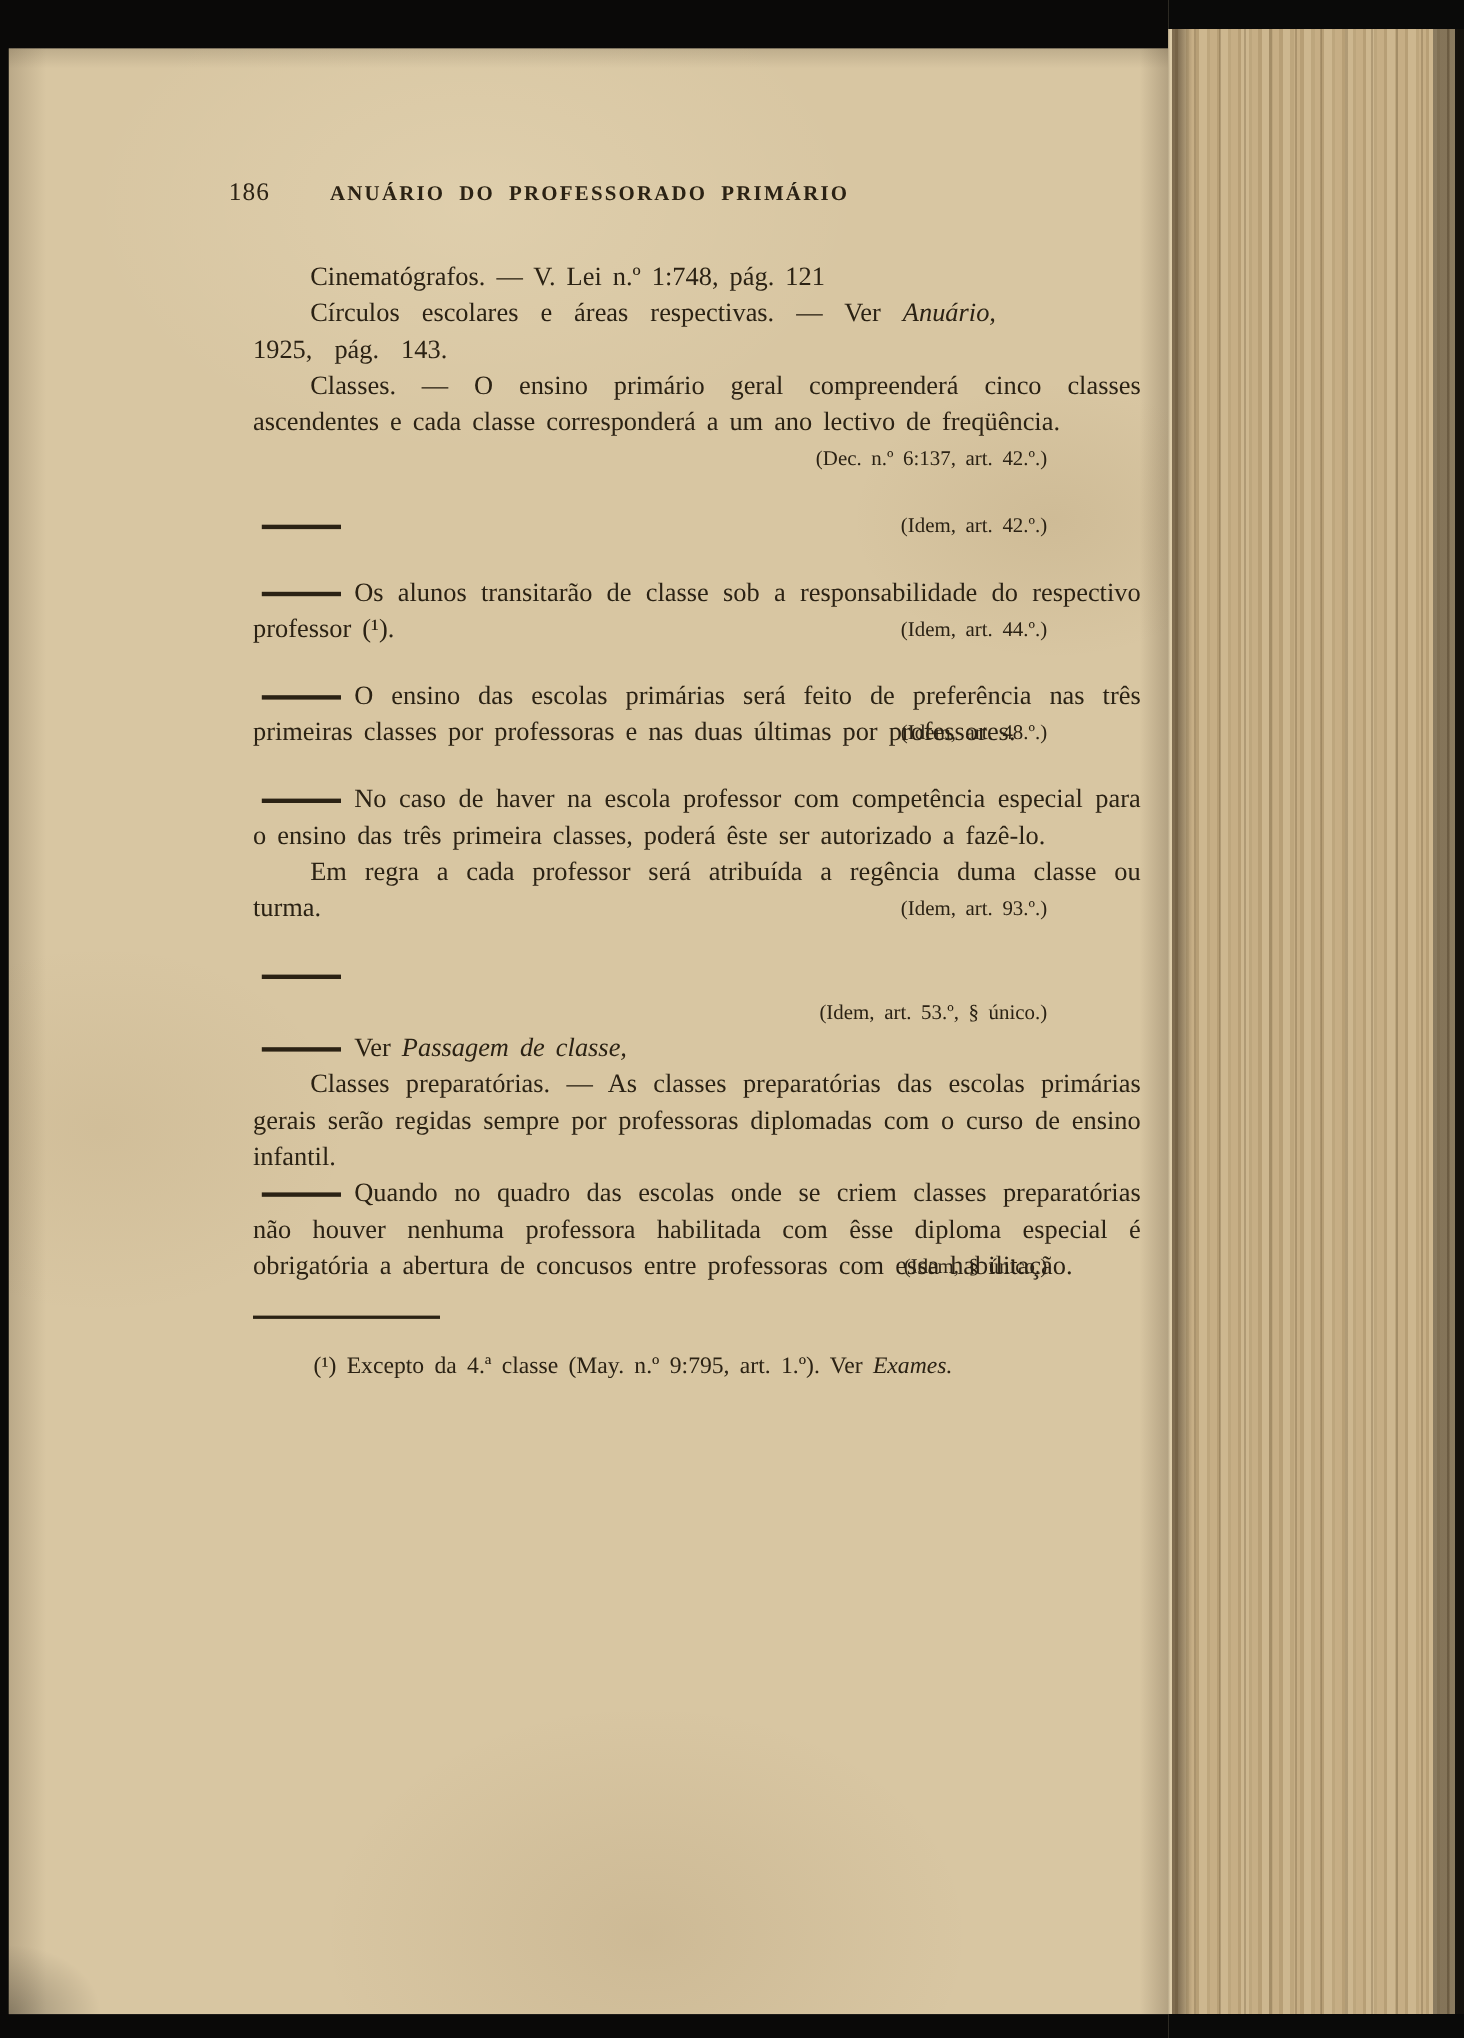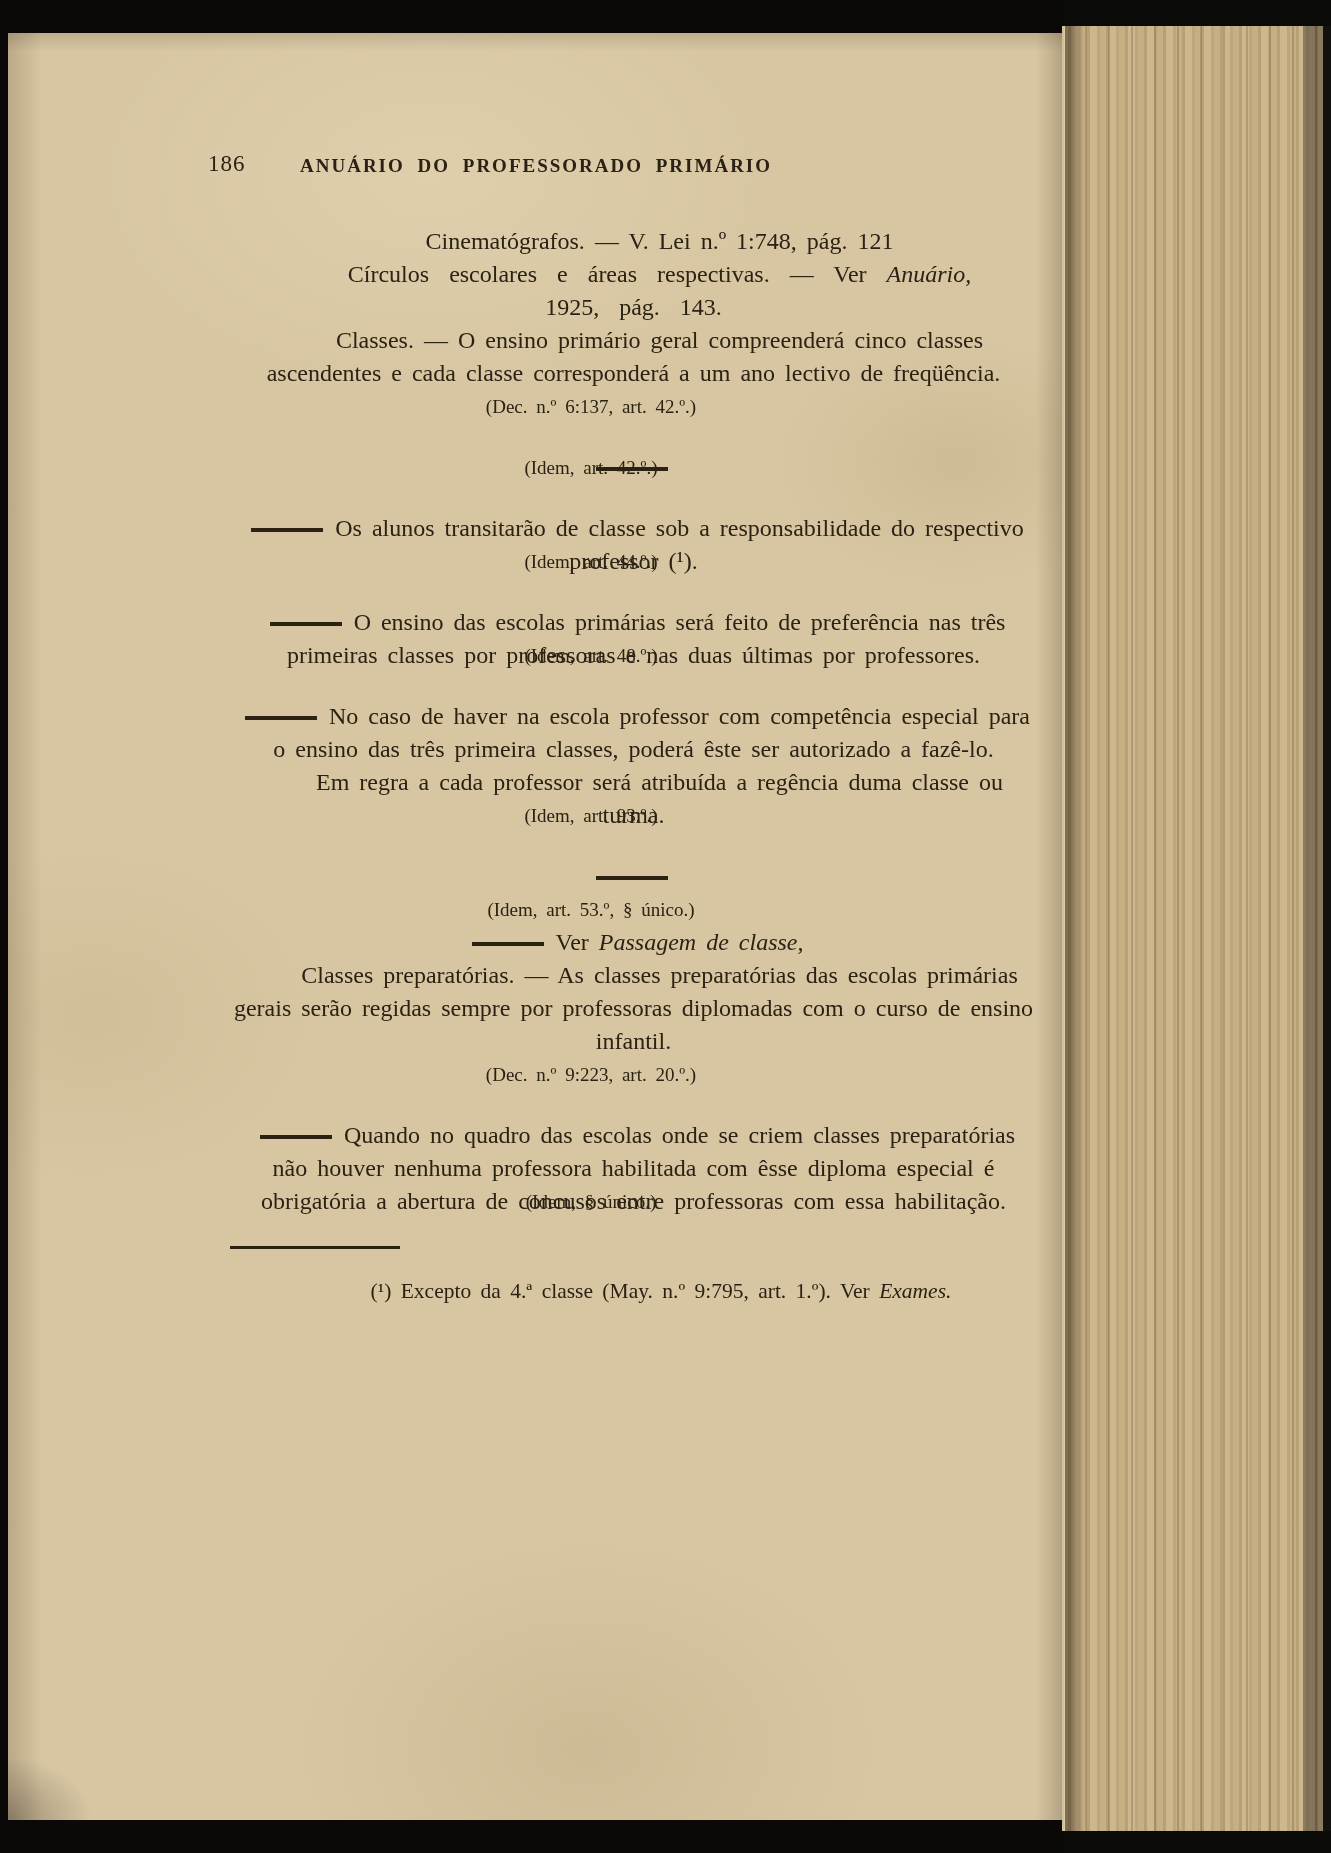--- a/index.html
+++ b/index.html
@@ -3,21 +3,21 @@
 <meta charset="utf-8">
 <style>
   html,body { margin:0; padding:0; background:#000; }
   .scan {
     position:relative; width:1331px; height:1853px; overflow:hidden;
     background:#0a0908;
     font-family:"Liberation Serif","DejaVu Serif",serif;
   }
   
   .page {
-    position:absolute; left:8px; top:33px; width:1054px; height:1787px;
+    position:absolute; left:8px; top:44px; width:1054px; height:1787px;
     color:#2b2214;
     background:
       radial-gradient(120px 90px at 0% 100%, rgba(0,0,0,0.28), transparent 70%),
       radial-gradient(420px 300px at 55% 96%, rgba(110,80,40,0.10), transparent 70%),
       radial-gradient(260px 180px at 90% 24%, rgba(124,94,48,0.10), transparent 70%),
       radial-gradient(320px 240px at 8% 55%, rgba(124,94,48,0.08), transparent 70%),
       radial-gradient(500px 320px at 40% 8%, rgba(255,246,220,0.18), transparent 70%),
       linear-gradient(90deg, rgba(50,35,18,0.18), rgba(50,35,18,0) 34px),
       linear-gradient(270deg, rgba(50,35,18,0.22), rgba(50,35,18,0) 26px),
       linear-gradient(180deg, rgba(40,30,15,0.15), rgba(40,30,15,0) 18px),
@@ -34,21 +34,21 @@
       repeating-linear-gradient(90deg, rgba(90,70,40,0.25) 0 2px, rgba(90,70,40,0) 2px 23px),
       repeating-linear-gradient(90deg, #c6ae85 0 6px, #b79f76 6px 9px, #cdb78f 9px 16px, #bda67d 16px 19px);
   }
   
   .header { display:flex; align-items:flex-end; padding:118px 30px 0 200px; }
   .pagenum { width:92px; font-size:23px; letter-spacing:1px; }
   .htitle { flex:1; padding-right:140px;
             font-size:19px; font-weight:bold; letter-spacing:2px; word-spacing:6px; }
   
   .content { padding:48px 25px 0 222px; font-size:24px; line-height:33px; word-spacing:4px; }
-  .content p { margin:0;text-align:center; }
+  .content p { margin:0; }
   .entry, .dashp { text-align:justify; }
   .entry { text-indent:52px; }
   .dashp { text-indent:8px; }
   .entry b { font-weight:normal; }
   .spread { word-spacing:14px; }
   .dash { display:inline-block; width:72px; height:4px; background:#2b2214;
           vertical-align:0.18em; margin-right:12px; }
   .citation { text-align:right; padding-right:85px; font-size:19px;
               line-height:33px; margin:0 0 28px 0 !important; }
   .citation.up { margin-top:-33px !important; }
@@ -90,21 +90,20 @@
       <p class="dashp"><span class="dash"></span><span>No caso de haver na escola professor com competência especial para o ensino das três primeira classes, poderá êste ser autorizado a fazê-lo.</span></p>
       <p class="entry"><span>Em regra a cada professor será atribuída a regência duma classe ou turma.</span></p>
       <p class="citation up">(Idem, art. 93.º.)</p>
 
       <p class="dashp"><span class="dash"></span></p>
       <p class="citation tight">(Idem, art. 53.º, § único.)</p>
 
       <p class="dashp"><span class="dash"></span><span>Ver </span><i>Passagem de classe,</i></p>
 
       <p class="entry"><b>Classes preparatórias.</b><span> — As classes preparatórias das escolas primárias gerais serão regidas sempre por professoras diplomadas com o curso de ensino infantil.</span></p>
-      <p class="citation">(Dec. n.º 9:223, art. 20.º.)</p>
 
       <p class="dashp"><span class="dash"></span><span>Quando no quadro das escolas onde se criem classes preparatórias não houver nenhuma professora habilitada com êsse diploma especial é obrigatória a abertura de concusos entre professoras com essa habilitação.</span></p>
       <p class="citation up">(Idem, § único.)</p>
 
       <div class="footrule"></div>
       <p class="footnote"><span>(¹) Excepto da 4.ª classe (May. n.º 9:795, art. 1.º). Ver </span><i>Exames.</i></p>
 
     </div>
   </div>
 

